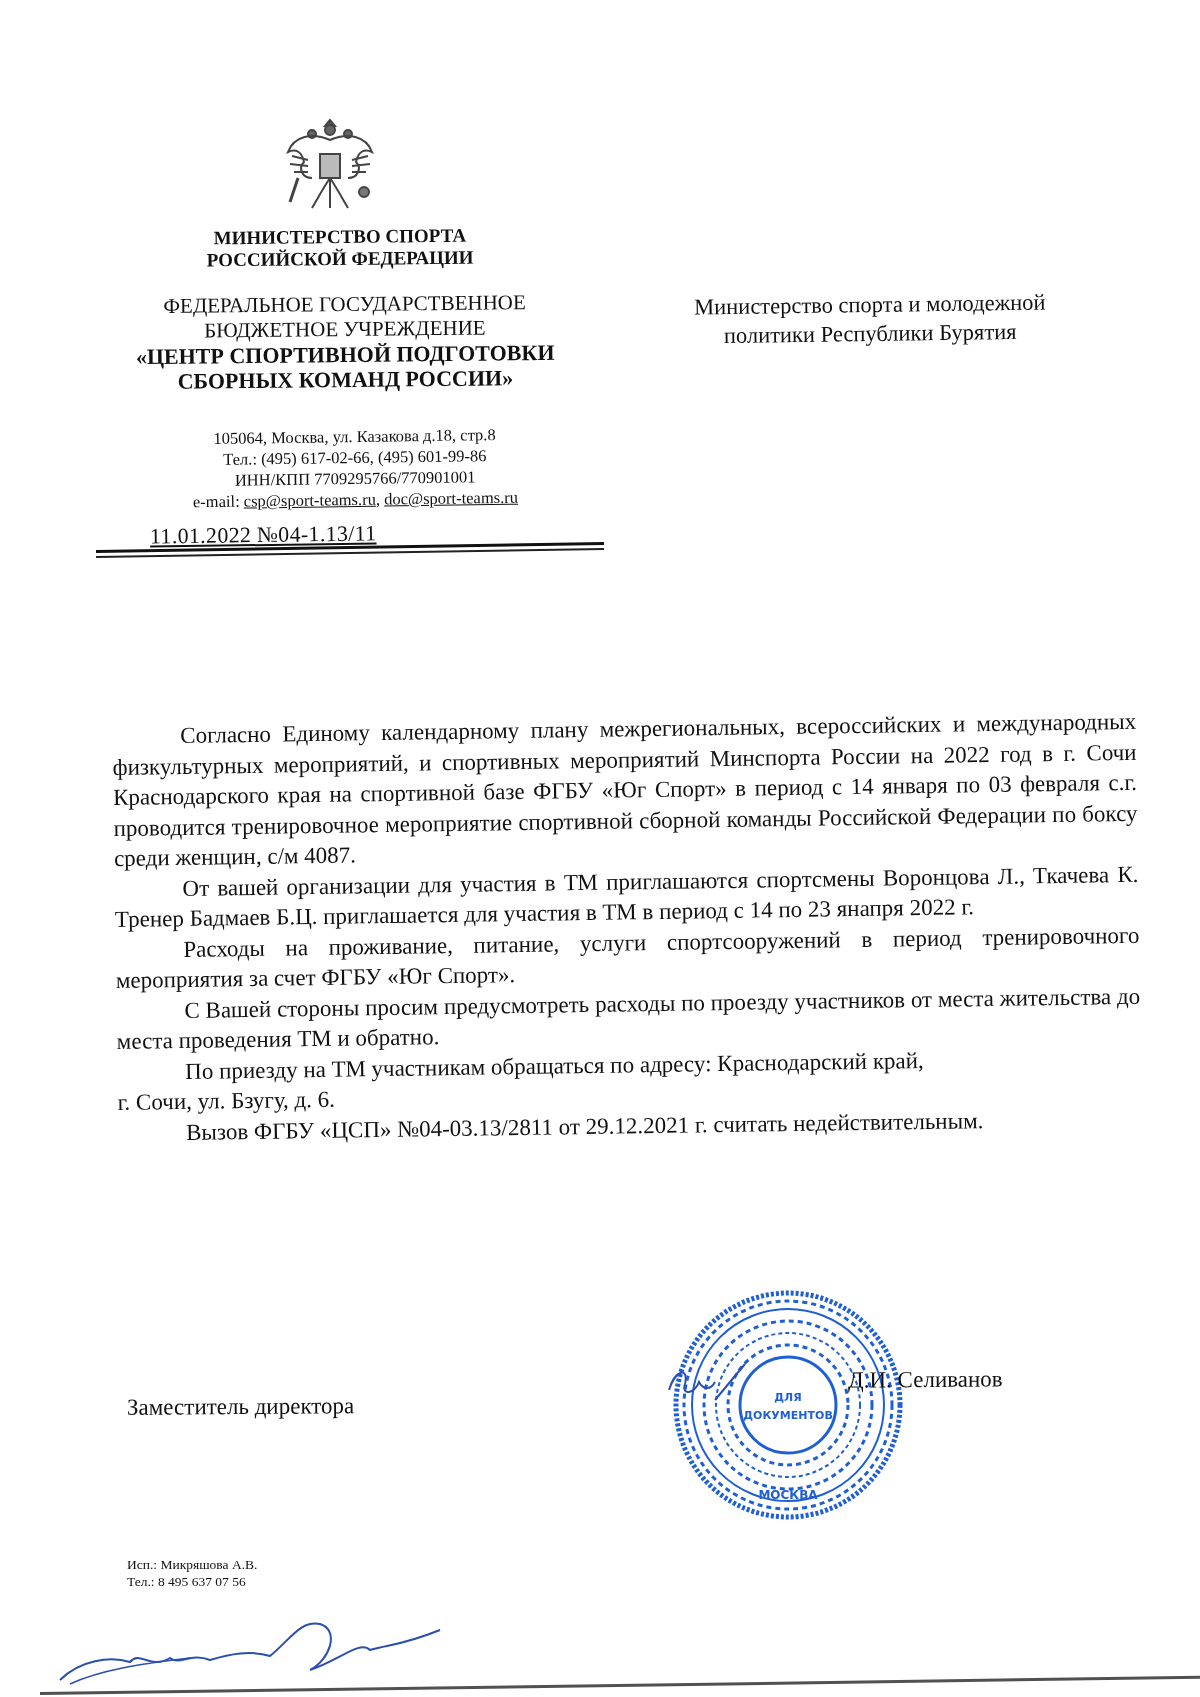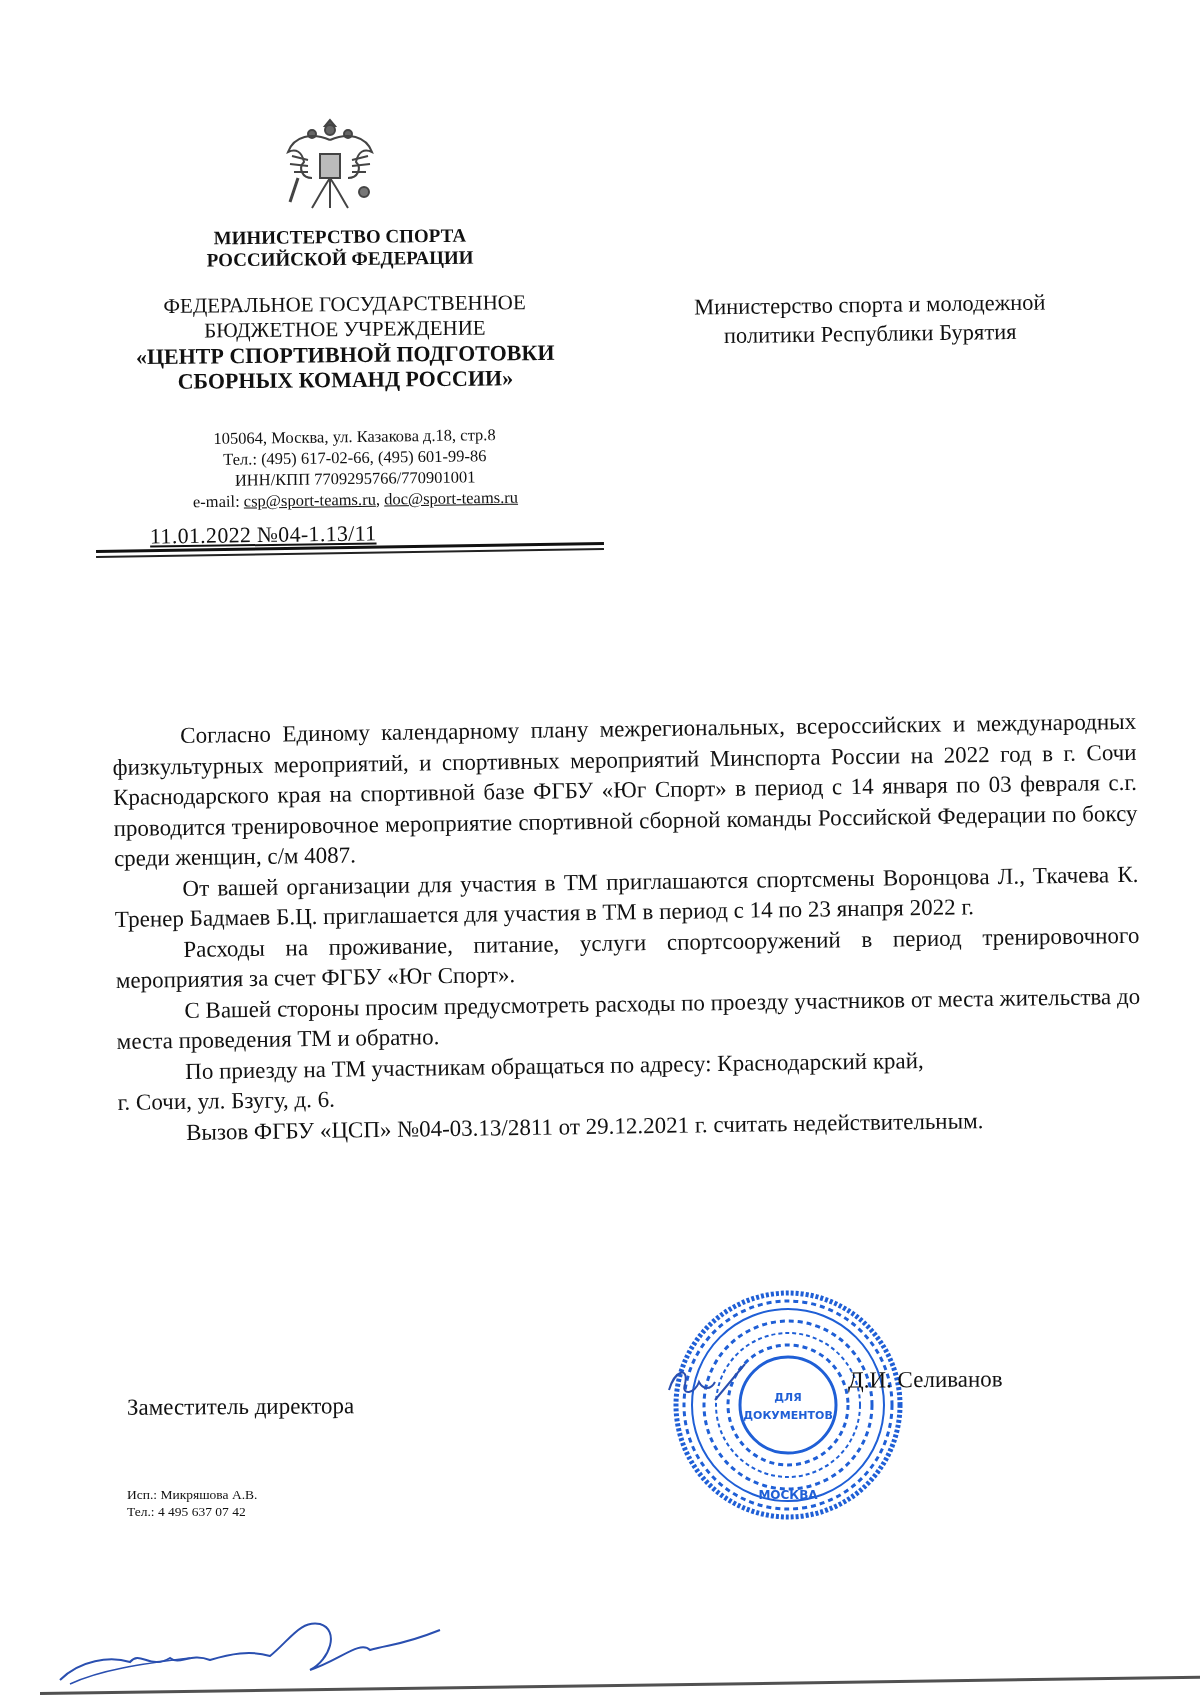--- a/index.html
+++ b/index.html
@@ -20,21 +20,21 @@
     .rule1 { left: 96px; top: 546px; width: 508px; height: 3px; background: #111; transform: rotate(-0.9deg); }
     .rule2 { left: 96px; top: 552px; width: 508px; height: 2px; background: #222; transform: rotate(-0.9deg); }
     .recipient { left: 640px; top: 290px; width: 460px; text-align: center; font-size: 22.5px; line-height: 29px;
                  transform: rotate(-0.8deg); }
     .body { left: 112px; top: 722px; width: 1024px; font-size: 23px; line-height: 30.5px;
             text-align: justify; transform: rotate(-0.85deg); transform-origin: left top; }
     .body p { margin: 0; text-indent: 68px; }
     .body p.noindent { text-indent: 0; }
     .deputy { left: 127px; top: 1394px; font-size: 23px; transform: rotate(-0.4deg); }
     .signame { left: 848px; top: 1367px; font-size: 23px; transform: rotate(-0.4deg); }
-    .executor { left: 127px; top: 1486px; font-size: 13.5px; line-height: 17px; }
+    .executor { left: 127px; top: 1556px; font-size: 13.5px; line-height: 17px; }
     .stamp { left: 668px; top: 1285px; width: 240px; height: 240px; }
     .sig1 { left: 665px; top: 1360px; width: 90px; height: 50px; }
     .sig2 { left: 40px; top: 1600px; width: 420px; height: 90px; }
     .pageedge { left: 40px; top: 1692px; width: 1170px; height: 3px; background: #333;
                 transform: rotate(-0.8deg); transform-origin: left top; opacity: 0.85; }
   </style>
 </head>
 <body>
 
 <div class="abs emblem">
@@ -122,21 +122,21 @@
 <div class="abs sig1">
   <svg width="90" height="50" viewBox="0 0 90 50">
     <path d="M4 30 C10 10 24 6 20 24 C16 36 30 34 34 22 C38 30 46 30 50 22 M50 40 L80 4" fill="none" stroke="#2a4fb0" stroke-width="2"></path>
   </svg>
 </div>
 
 <div class="abs signame">Д.И. Селиванов</div>
 
 <div class="abs executor">
   <div>Исп.: Микряшова А.В.</div>
-  <div>Тел.: 4 495 637 07 42</div>
+  <div>Тел.: 8 495 637 07 56</div>
 </div>
 
 <div class="abs sig2">
   <svg width="420" height="90" viewBox="0 0 420 90">
     <path d="M20 80 C40 60 70 56 90 62 C100 50 110 70 130 58 C140 66 150 52 170 60 C190 54 210 50 230 56 C250 40 260 20 280 24 C300 30 290 60 270 70 C300 60 320 40 330 50 C350 44 360 46 400 30" fill="none" stroke="#2a4fb0" stroke-width="2"></path>
     <path d="M30 84 C60 70 100 64 150 58" fill="none" stroke="#2a4fb0" stroke-width="1.5"></path>
   </svg>
 </div>
 
 <div class="abs pageedge"></div>

